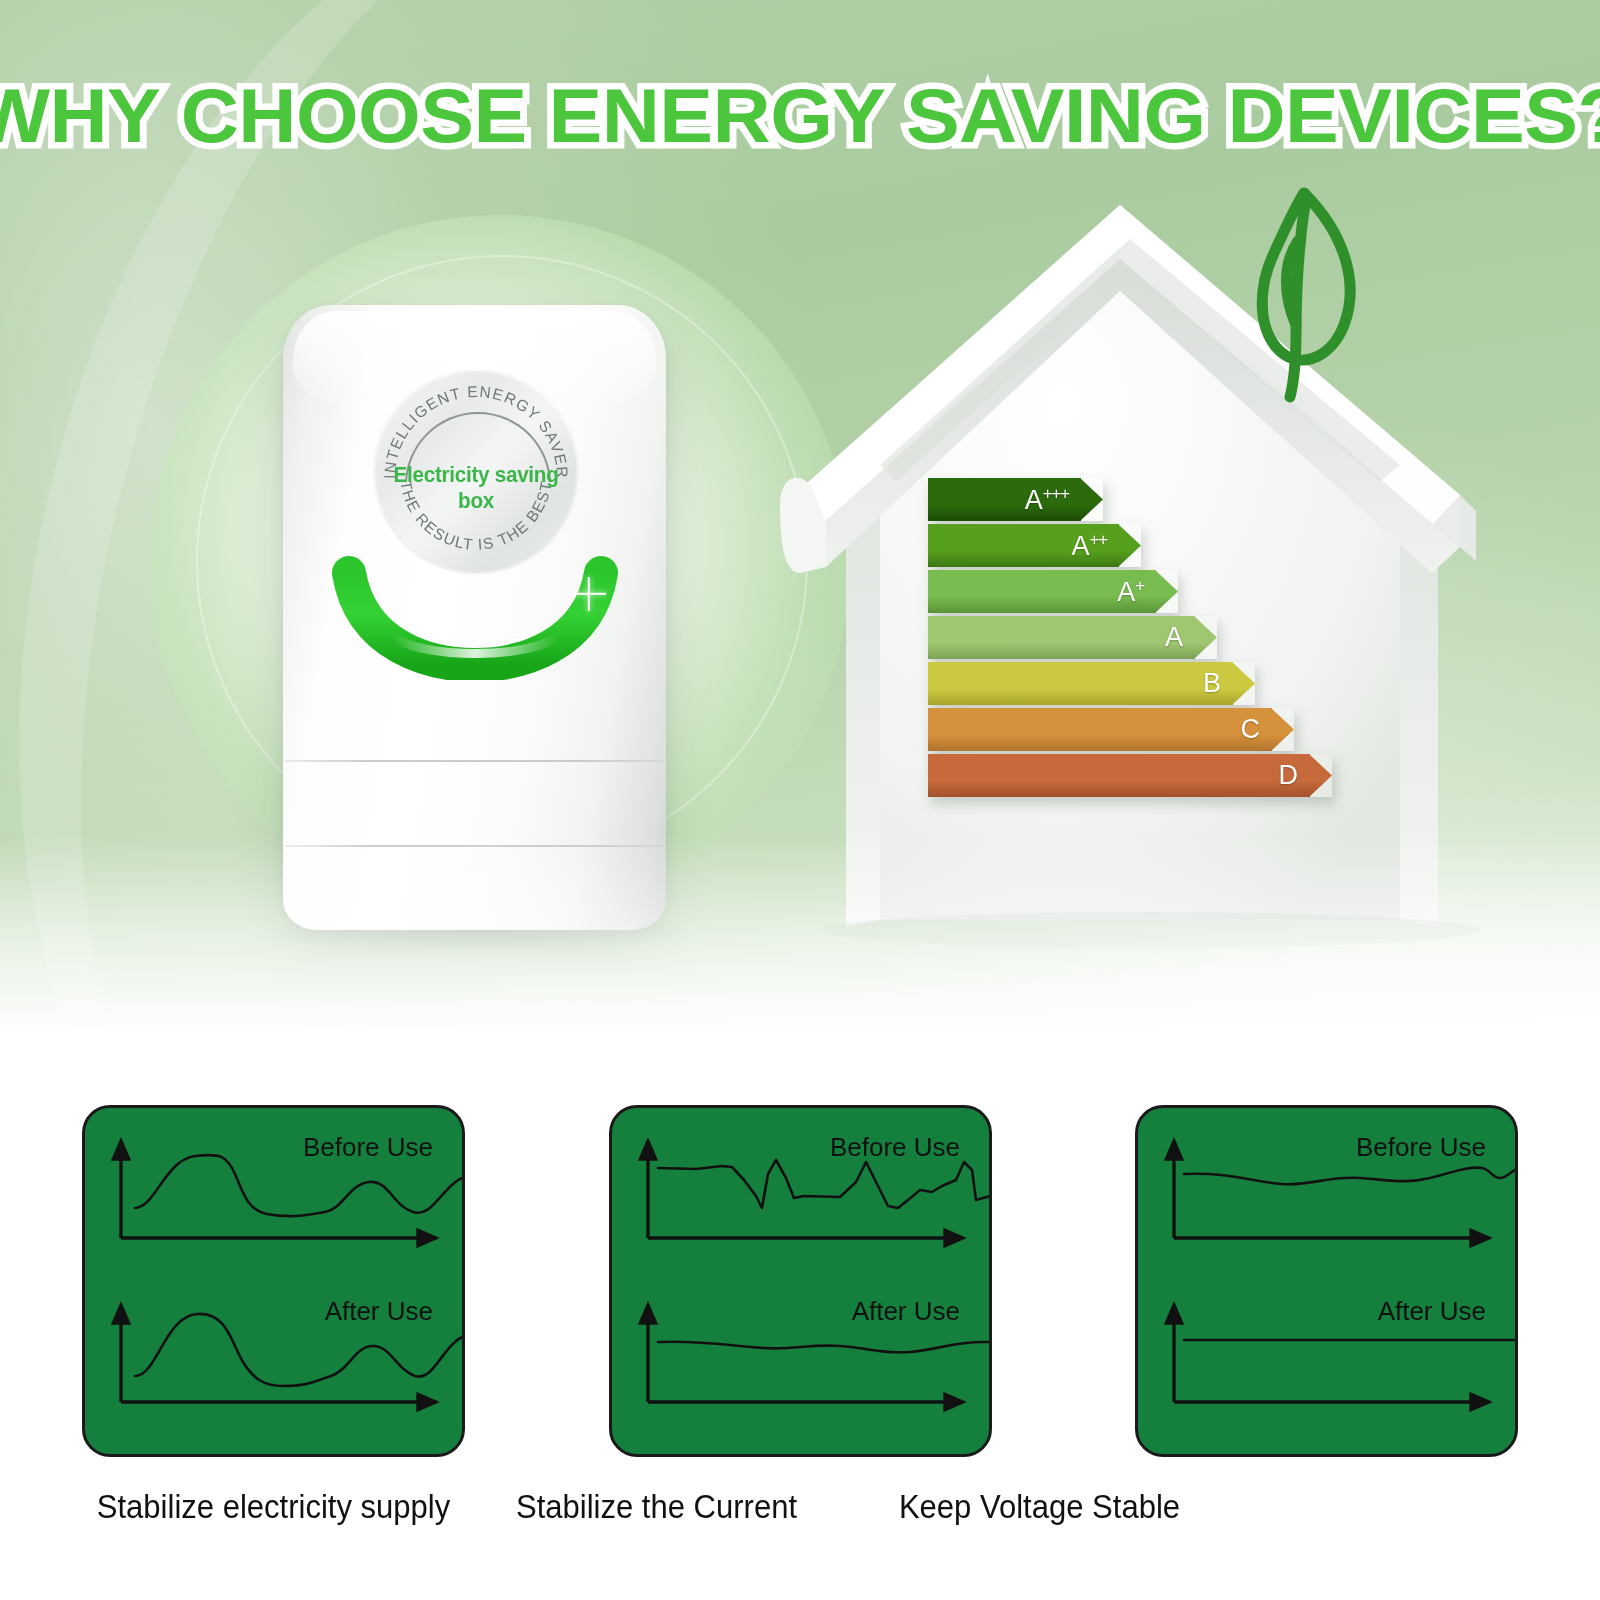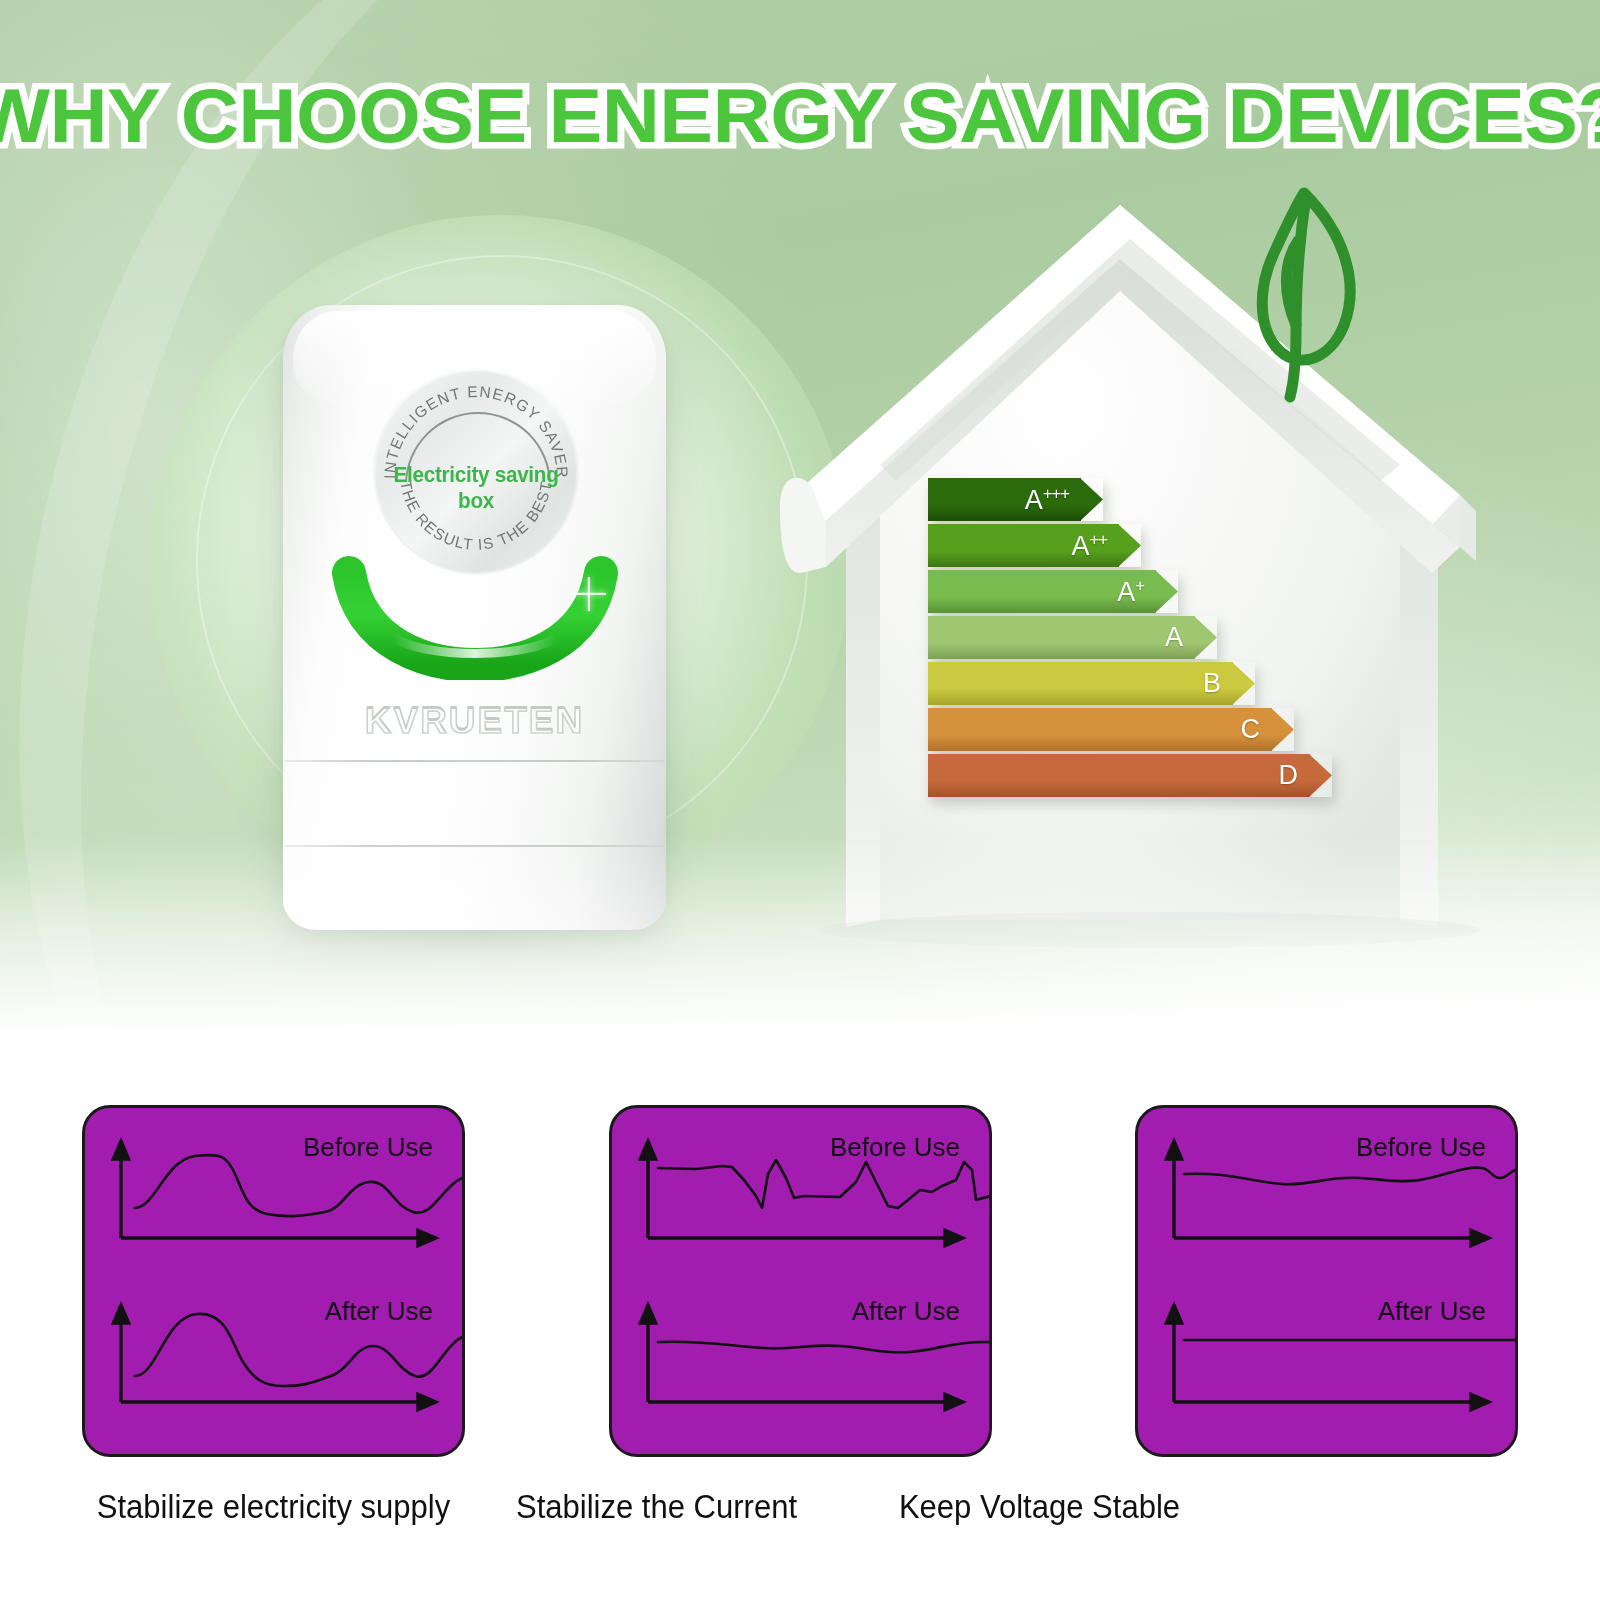--- a/index.html
+++ b/index.html
@@ -273,21 +273,21 @@
     left: 82px; top: 0;
     width: 1436px;
     display: flex;
     justify-content: space-between;
   }
   .panel {
     width: 383px;
     height: 352px;
     border: 3px solid #1a1a1a;
     border-radius: 28px;
-    background: #a21caf;
+    background: #15803d;
     box-sizing: border-box;
     position: relative;
   }
   .panel svg { display: block; }
   .panel-caption-row {
     position: absolute;
     left: 82px; top: 383px;
     width: 1436px;
     display: flex;
     justify-content: flex-start;
@@ -444,21 +444,20 @@
             <stop offset="0%" stop-color="#ffffff" stop-opacity="0"></stop>
             <stop offset="50%" stop-color="#ffffff" stop-opacity="0.85"></stop>
             <stop offset="100%" stop-color="#ffffff" stop-opacity="0"></stop>
           </linearGradient>
         </defs>
         <path d="M 22 18 C 34 92 104 110 148 110 C 192 110 262 92 274 18" fill="none" stroke="url(#smileG)" stroke-width="34" stroke-linecap="round"></path>
         <path d="M 66 82 C 96 104 200 104 230 82" fill="none" stroke="url(#smileHi)" stroke-width="9" stroke-linecap="round"></path>
       </svg>
       <div class="smile-spark"></div>
 
-      <div class="brand">KVRUETEN</div>
 
       <div class="device-seam s1"></div>
       <div class="device-seam s2"></div>
     </div>
 
     <div class="hero-fade"></div>
   </div>
 
   <div class="title">WHY CHOOSE ENERGY SAVING DEVICES?</div>
 

